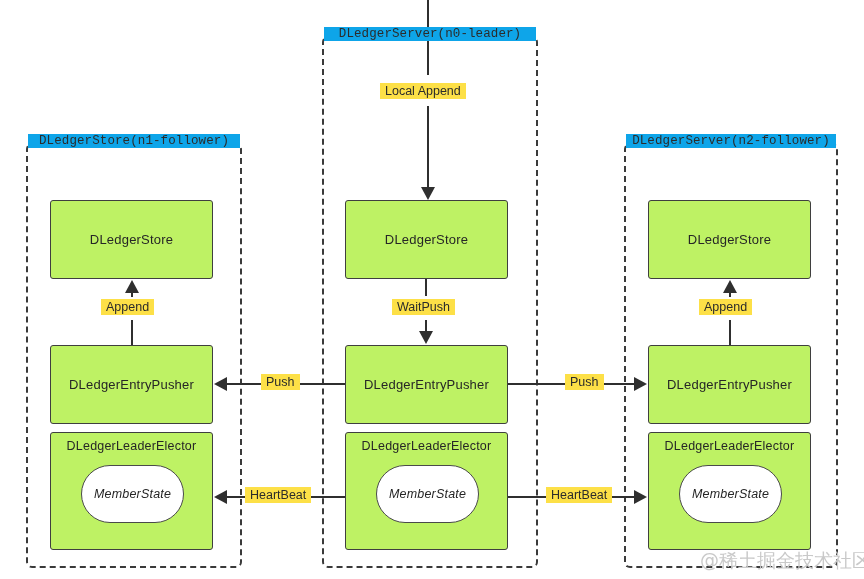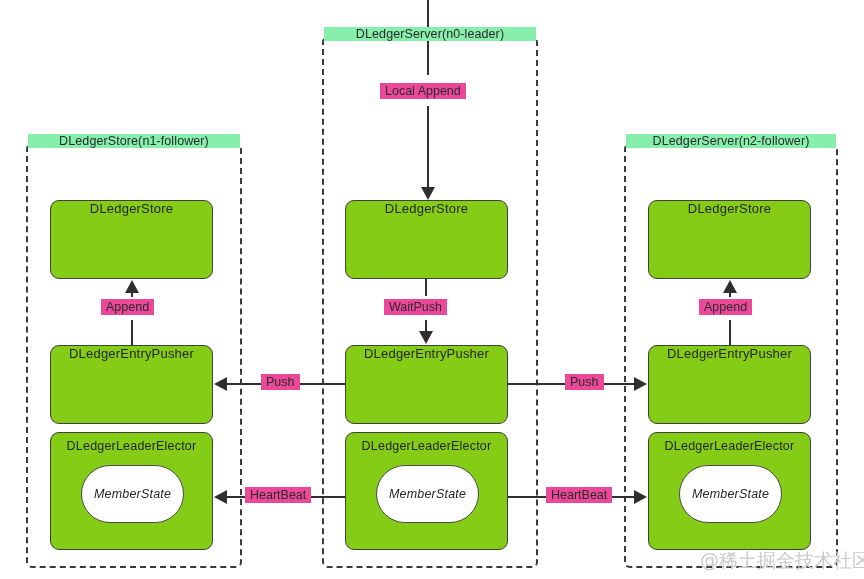--- a/index.html
+++ b/index.html
@@ -26,34 +26,35 @@
     background: transparent;
   }
   .panel-title {
     position: absolute;
     top: -11px;
     left: 0;
     right: 0;
     text-align: center;
     font-size: 12.5px;
     color: #2b2b2b;
-    background: #86efac;
+    background: #0ea5e9;
     padding: 0 4px;
     white-space: nowrap;
     letter-spacing: 0.1px;
+    font-family: Liberation Mono, monospace;
   }
   
   .box {
     position: absolute;
     border: 1.6px solid #3f3f3f;
-    border-radius: 9px;
+    border-radius: 3px;
     box-sizing: border-box;
-    background: #84cc16;
+    background: #bef264;
     display: flex;
-    align-items: flex-start;
+    align-items: center;
     justify-content: center;
     font-size: 13px;
     color: #262626;
     letter-spacing: 0.2px;
   }
   .box.elector {
     display: block;
   }
   .elector-title {
     position: absolute;
@@ -116,21 +117,21 @@
   .arrow-right {
     border-top: 7px solid transparent;
     border-bottom: 7px solid transparent;
     border-left: 13px solid #2f2f2f;
   }
   
   .edge-label {
     position: absolute;
     font-size: 12.5px;
     color: #2b2b2b;
-    background: #ec4899;
+    background: #fde047;
     padding: 1px 5px;
     white-space: nowrap;
     text-align: center;
   }
   
   .watermark {
     position: absolute;
     font-size: 19px;
     color: #c9c9c9;
     white-space: nowrap;
@@ -177,21 +178,21 @@
   </div>
   <div class="edge-label" style="left:380px; top:83px;">Local Append</div>
 
   <div class="box" style="left:345px; top:200px; width:163px; height:79px;">
     <span>DLedgerStore</span>
   </div>
 
   <div class="vline" style="left:425px; top:279px; height:17px;"></div>
   <div class="vline" style="left:425px; top:320px; height:12px;"></div>
   <div class="arrow arrow-down" style="left:419px; top:331px;"></div>
-  <div class="edge-label" style="left:384px; top:299px;">WaitPush</div>
+  <div class="edge-label" style="left:392px; top:299px;">WaitPush</div>
 
   <div class="box" style="left:345px; top:345px; width:163px; height:79px;">
     <span>DLedgerEntryPusher</span>
   </div>
 
   <div class="box elector" style="left:345px; top:432px; width:163px; height:118px;">
     <div class="elector-title">DLedgerLeaderElector</div>
     <div class="pill" style="left:30px; top:32px; width:103px; height:58px;">
       <span>MemberState</span>
     </div>

